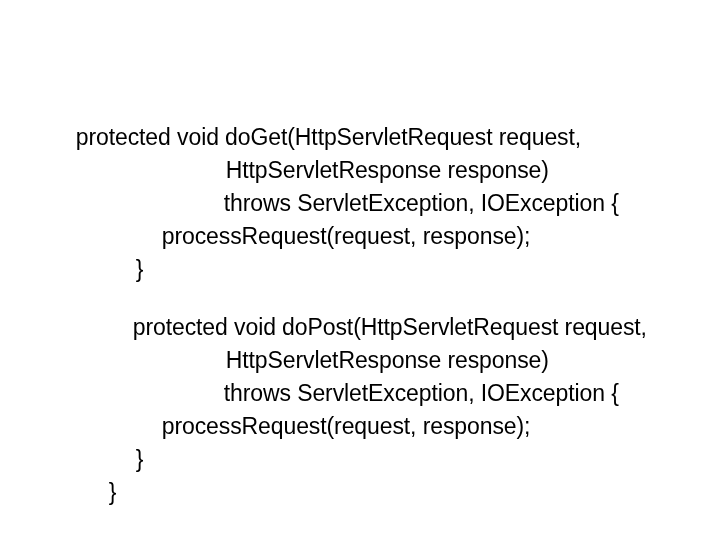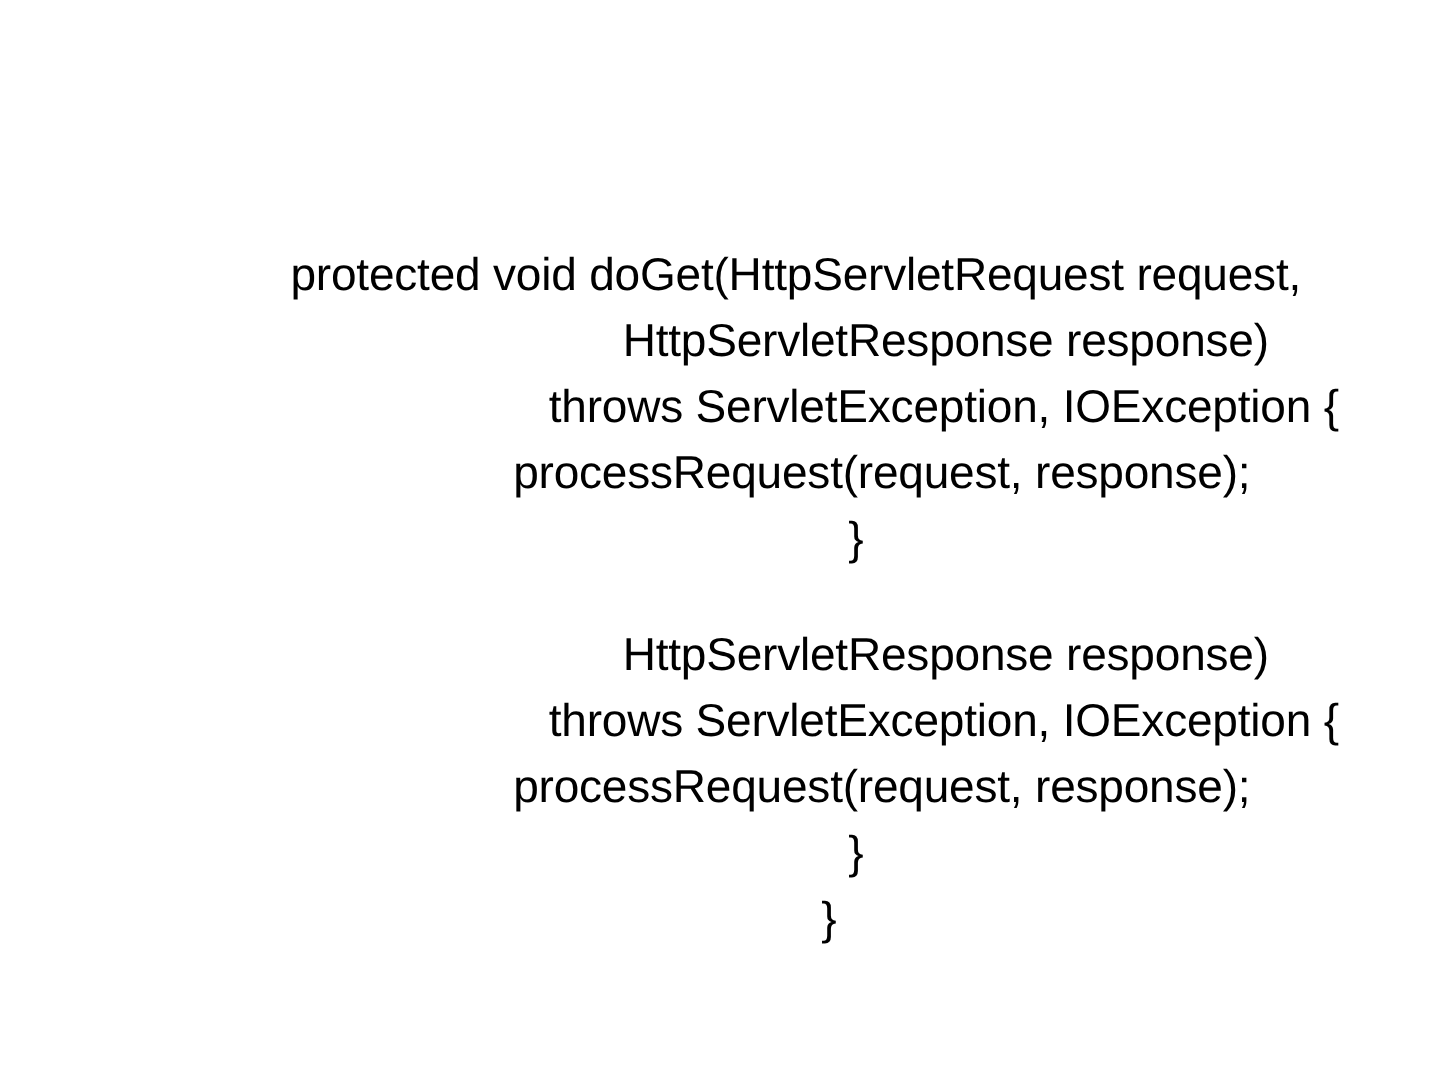--- a/index.html
+++ b/index.html
@@ -12,21 +12,20 @@
     height: 540px;
     background: #ffffff;
     font-family: "Liberation Sans", sans-serif;
     overflow: hidden;
   }
   #slide {
     position: relative;
     width: 720px;
     height: 540px;
     background: #ffffff;
-    text-align: center;
   }
   .code-block {
     position: absolute;
     left: 0;
     width: 720px;
   }
   #block-doget { top: 88px; }
   #block-dopost { top: 278px; }
   .code-line {
     display: block;
@@ -61,20 +60,23 @@
     <div class="code-line" style="color: rgb(0, 0, 0);">
       <span class="code-line-text" style="margin-left: 124px;">processRequest(request, response);</span>
     </div>
     <div class="code-line" style="color: rgb(0, 0, 0);">
       <span class="code-line-text" style="margin-left: 98px;">}</span>
     </div>
   </div>
 
   <div class="code-block" id="block-dopost">
     <div class="code-line" style="color: rgb(0, 0, 0);">
+      <span class="code-line-text" style="margin-left: 95px;">protected void doPost(HttpServletRequest request,</span>
+    </div>
+    <div class="code-line" style="color: rgb(0, 0, 0);">
       <span class="code-line-text" style="margin-left: 188px;">HttpServletResponse response)</span>
     </div>
     <div class="code-line" style="color: rgb(0, 0, 0);">
       <span class="code-line-text" style="margin-left: 186px;">throws ServletException, IOException {</span>
     </div>
     <div class="code-line" style="color: rgb(0, 0, 0);">
       <span class="code-line-text" style="margin-left: 124px;">processRequest(request, response);</span>
     </div>
     <div class="code-line" style="color: rgb(0, 0, 0);">
       <span class="code-line-text" style="margin-left: 98px;">}</span>

